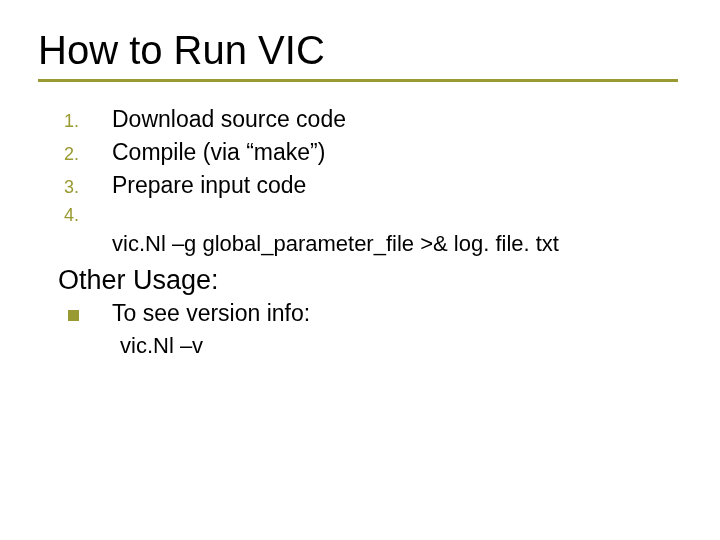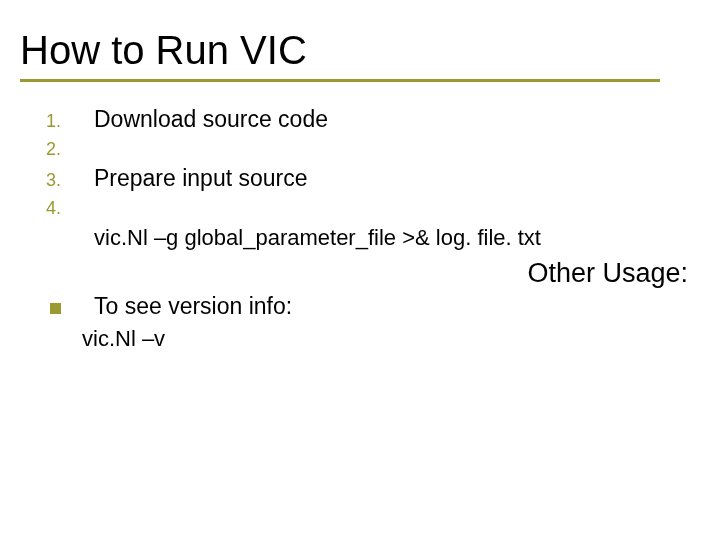--- a/index.html
+++ b/index.html
@@ -10,21 +10,21 @@
     background: #ffffff;
     font-family: Verdana, Geneva, sans-serif;
     color: #000;
     overflow: hidden;
   }
   .slide {
     width: 720px;
     height: 540px;
     position: relative;
     box-sizing: border-box;
-    padding: 28px 32px 20px 20px;
+    padding: 28px 32px 20px 38px;
   }
   .title {
     font-family: Arial, Helvetica, sans-serif;
     font-size: 40px;
     font-weight: 400;
     color: #000;
     margin: 0 0 6px 0;
     letter-spacing: 0px;
   }
   .underline {
@@ -66,21 +66,20 @@
     line-height: 1.35;
     margin-top: 0;
     margin-bottom: 6px;
   }
   .section-label {
     font-size: 27px;
     color: #000;
     margin-top: 6px;
     margin-bottom: 2px;
     margin-left: 0px;
-    text-align: right;
   }
   .bullet-row {
     margin-bottom: 2px;
   }
   .bullet-marker {
     width: 54px;
     flex: 0 0 54px;
     display: flex;
     align-items: center;
     justify-content: flex-start;
@@ -90,44 +89,45 @@
   }
   .square {
     width: 11px;
     height: 11px;
     background: #9a9a33;
     display: inline-block;
   }
   .sub-text2 {
     font-size: 22px;
     color: #000;
-    margin-left: 42px;
+    margin-left: 62px;
     margin-top: 4px;
     margin-bottom: 6px;
   }
 </style>
 </head>
 <body>
 
 <div class="slide">
   <h1 class="title">How to Run VIC</h1>
   <div class="underline"></div>
 
   <div class="body">
 
     <div class="num-row">
       <div class="num-marker">1.</div>
       <div class="item-text">Download source code</div>
     </div>
     <div class="num-row">
       <div class="num-marker">2.</div>
+      <div class="item-text">Compile (via “make”)</div>
     </div>
     <div class="num-row">
       <div class="num-marker">3.</div>
-      <div class="item-text">Prepare input source</div>
+      <div class="item-text">Prepare input code</div>
     </div>
     <div class="num-row">
       <div class="num-marker">4.</div>
     </div>
 
     <div class="sub-text">vic.Nl –g global_parameter_file &gt;&amp; log. file. txt</div>
 
     <div class="section-label">Other Usage:</div>
 
     <div class="bullet-row">

